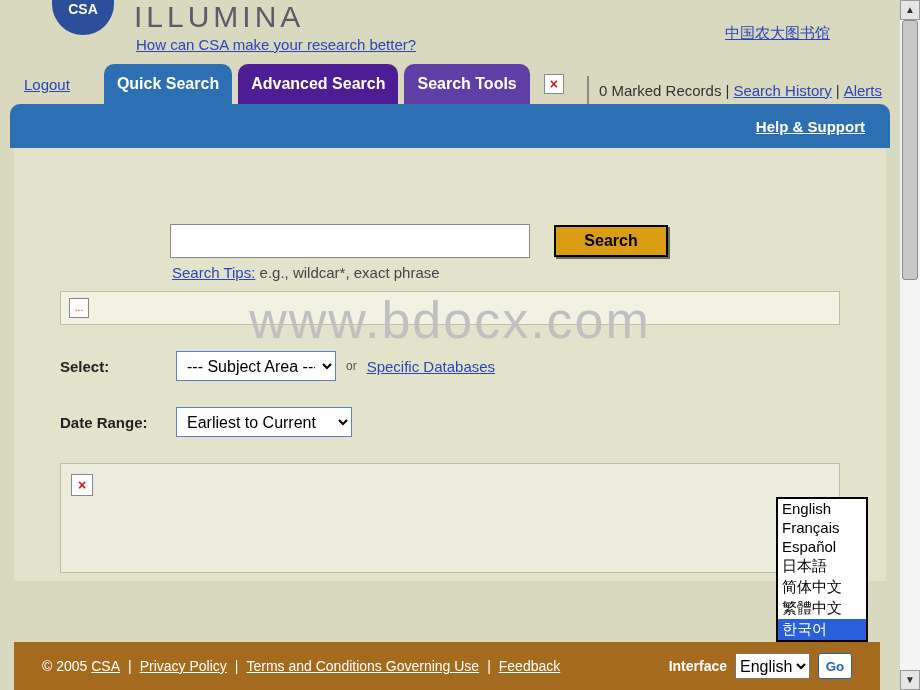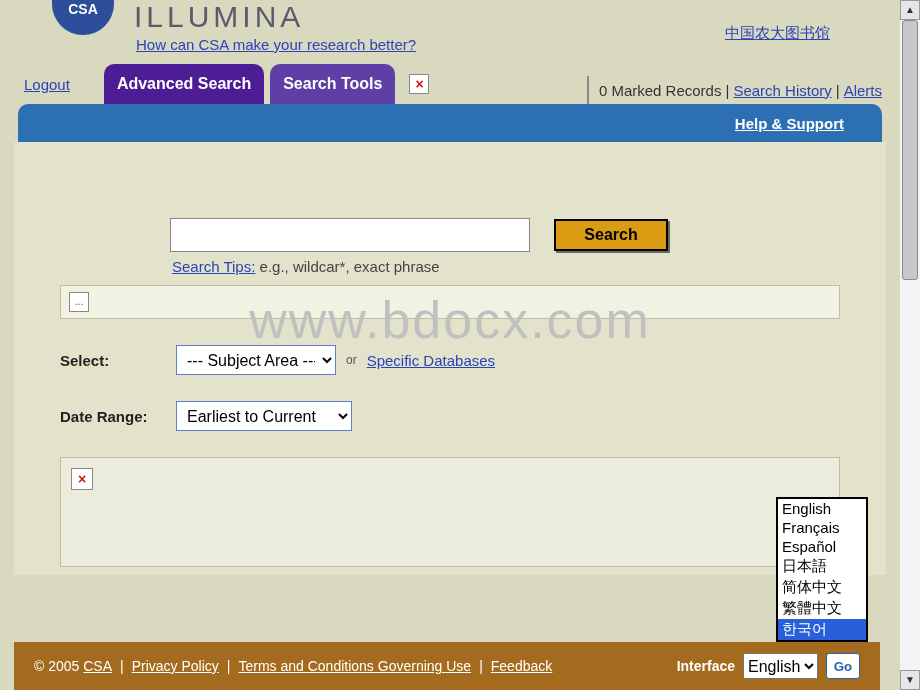--- a/index.html
+++ b/index.html
@@ -27,21 +27,21 @@
   .nav-row { display: flex; align-items: flex-end; margin-top: 10px; height: 40px; }
   .logout { margin-left: 10px; margin-right: 34px; align-self: center; }
   .tab { height: 40px; display: flex; align-items: center; padding: 0 13px; color: #fff; font-size: 16px; font-weight: bold; border-radius: 10px 10px 0 0; margin-right: 6px; cursor: pointer; }
   .tab.blue  { background: #2c6fb2; }
   .tab.green { background: #4c1d95; }
   .tab.purple{ background: #5f3fa5; }
   .icon-box-img { display: inline-block; width: 20px; height: 20px; border: 1px solid #888; background: #fff; color: #d11; font-weight: bold; text-align: center; line-height: 18px; font-size: 14px; margin-left: 8px; align-self: center; }
   .nav-right { margin-left: auto; font-size: 15px; color: #333; display: flex; align-items: center; padding-right: 4px; gap: 4px; }
   .nav-right .divider { border-left: 2px solid #888; height: 28px; margin: 0 6px; }
 
-  .help-bar { background: #2c6fb2; height: 38px; display: flex; justify-content: flex-end; align-items: center; padding-right: 38px; border-radius: 10px 10px 0 0; margin: 0 18px; }
+  .help-bar { background: #2c6fb2; height: 44px; display: flex; justify-content: flex-end; align-items: center; padding-right: 25px; border-radius: 10px 10px 0 0; margin: 0 10px; }
   .help-bar a { color: #fff; font-weight: bold; text-decoration: underline; font-size: 15px; }
 
   .main-panel { background: #e3e3cc; margin: 0 14px; padding: 26px 46px 8px 46px; min-height: 430px; position: relative; }
 
   .search-row { display: flex; align-items: center; margin-left: 110px; margin-top: 50px; }
   .search-input { width: 360px; height: 34px; border: 1px solid #888; background: #fff; padding: 4px 6px; font-size: 15px; }
   .search-btn { margin-left: 24px; height: 32px; width: 114px; background: #d99c12; border: 2px solid #000; color: #000; font-size: 16px; font-weight: bold; cursor: pointer; box-shadow: 2px 2px 0 #0008; }
 
   .tips-row { margin-left: 112px; margin-top: 6px; font-size: 15px; color: #444; }
 
@@ -56,21 +56,21 @@
   select.fancy { height: 30px; border: 1px solid #5b7fc9; background: #fff; font-size: 16px; padding: 2px 4px 2px 6px; }
   .or-text { margin: 0 10px; color: #555; font-size: 12px; }
 
   .bottom-box { border: 1px solid #bfbfa5; background: #ececdc; height: 110px; margin-top: 26px; padding: 10px; }
   .broken-img { display: inline-block; width: 22px; height: 22px; border: 1px solid #888; background: #fff; color: #d11; font-weight: bold; text-align: center; line-height: 20px; font-size: 14px; }
 
   .lang-popup { position: absolute; right: 32px; bottom: 48px; width: 92px; background: #fff; border: 2px solid #000; z-index: 5; font-size: 15px; }
   .lang-popup .opt { padding: 1px 4px; cursor: pointer; white-space: nowrap; }
   .lang-popup .opt.sel { background: #2a5fdc; color: #fff; }
 
-  .footer { position: absolute; left: 14px; right: 20px; bottom: 0; height: 48px; background: #a46a1e; color: #fff; display: flex; align-items: center; padding: 0 20px; font-size: 14px; }
+  .footer { position: absolute; left: 14px; right: 20px; bottom: 0; height: 48px; background: #a46a1e; color: #fff; display: flex; align-items: center; padding: 0 28px; font-size: 14px; }
   .footer a { color: #fff; text-decoration: underline; }
   .footer .sep { margin: 0 8px; }
   .footer-right { margin-left: auto; display: flex; align-items: center; gap: 8px; }
   .footer-right select { height: 26px; font-size: 16px; }
   .go-btn { height: 26px; width: 34px; background: #fff; border: 1px solid #26a; color: #26a; font-weight: bold; cursor: pointer; border-radius: 3px; }
 </style>
 </head>
 <body>
 
 <div class="outer">
@@ -81,20 +81,21 @@
       <div class="logo-circle">CSA</div>
       <div class="logo-text">ILLUMINA</div>
     </div>
 
     <a href="#" class="blue chinese-link">中国农大图书馆</a>
 
     <div class="promo-link"><a href="#" class="blue">How can CSA make your research better?</a></div>
 
     <div class="nav-row">
       <a href="#" class="blue logout">Logout</a>
+      <div class="tab blue">Quick Search</div>
       <div class="tab green">Advanced Search</div>
       <div class="tab purple">Search Tools</div>
       <span class="icon-box-img">×</span>
       <div class="nav-right">
         <span class="divider"></span>
         <span>0 Marked Records</span>
         <span>|</span>
         <a href="#" class="blue">Search History</a>
         <span>|</span>
         <a href="#" class="blue">Alerts</a>

